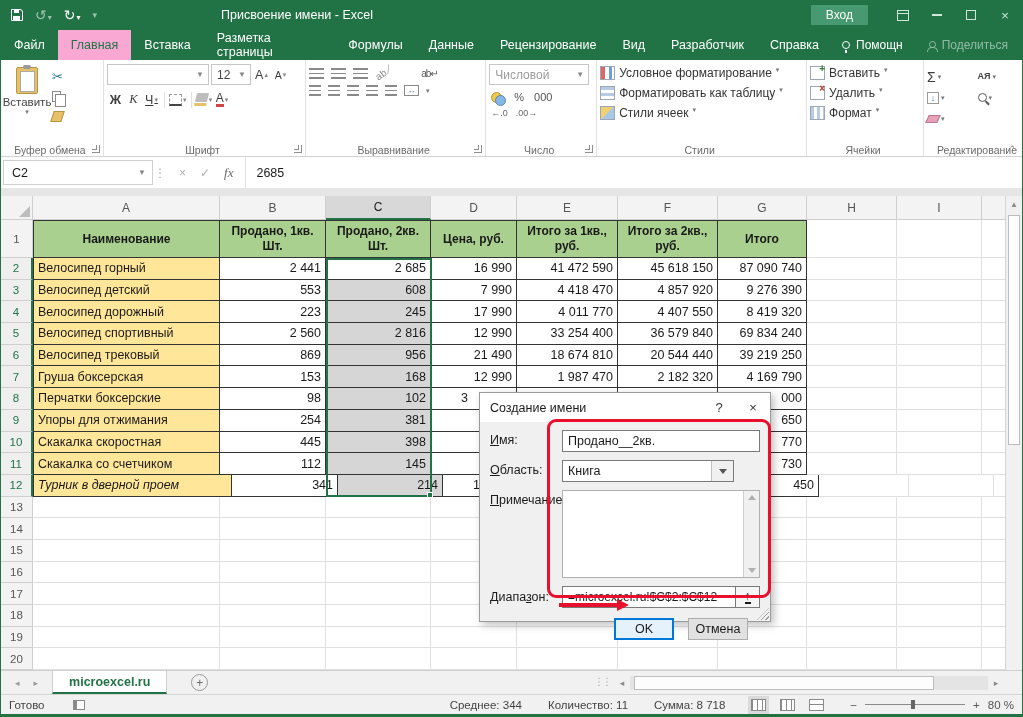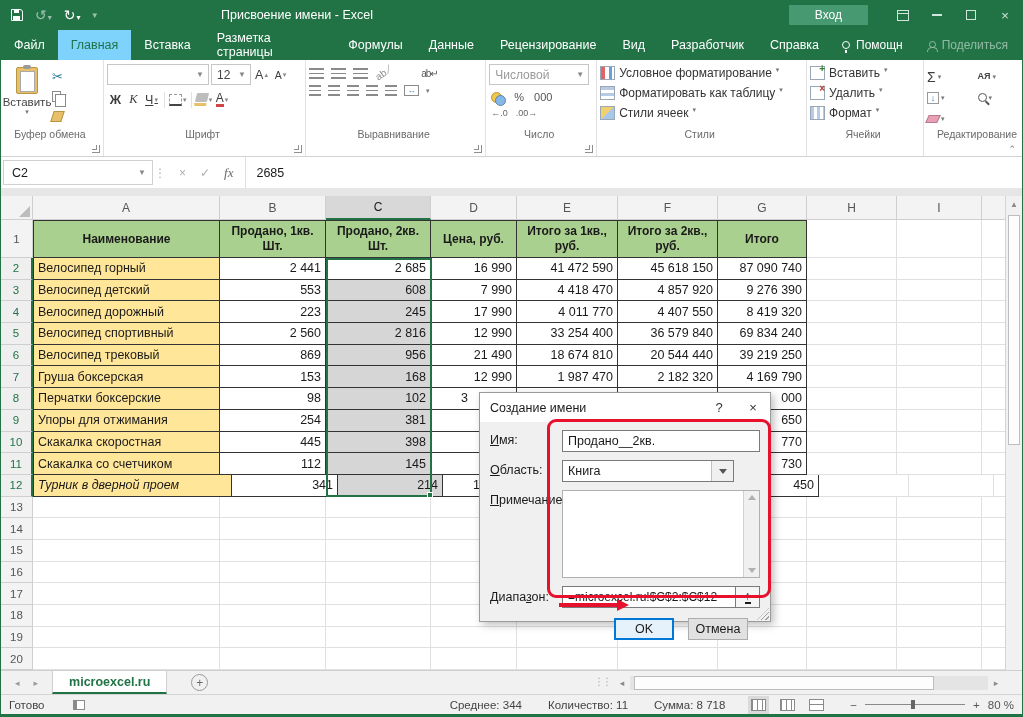--- a/index.html
+++ b/index.html
@@ -12,43 +12,43 @@
   .titlebar { height:30px; background:#217346; display:flex; align-items:center; color:#fff; }
   .qat { display:flex; align-items:center; gap:12px; padding-left:10px; width:220px; }
   .icon-save { width:12px; height:12px; border:1.5px solid #fff; border-top-right-radius:3px; position:relative; }
   .icon-save::before { content:""; position:absolute; left:2px; top:-1px; width:5px; height:4px; background:#fff; }
   .icon-save::after { content:""; position:absolute; left:1px; bottom:0; width:7px; height:4px; background:#fff; }
   .qat .glyph { font-size:14px; line-height:1; }
   .dim { opacity:.55; }
   .mini-chev { font-size:8px; margin-left:1px; }
   .title-text { flex:1; text-align:left; font-size:12.5px; color:#fff; }
   .tb-right { display:flex; align-items:center; gap:0; margin-left:auto; }
-  .signin-btn { background:#469970; color:#fff; font-size:12px; padding:3px 26px; border-radius:1px; margin-right:18px; }
+  .signin-btn { background:#469970; color:#fff; font-size:12px; padding:3px 15px; border-radius:1px; margin-right:18px; }
   .winbtn { width:34px; height:30px; display:flex; align-items:center; justify-content:center; color:#cfe6da; font-size:13px; }
   .icon-ribbonopts { width:12px; height:11px; border:1px solid #cfe6da; position:relative; }
   .icon-ribbonopts::before { content:""; position:absolute; left:0; top:2px; width:10px; height:1px; background:#cfe6da; }
   .icon-max { width:10px; height:10px; border:1px solid #cfe6da; }
   .icon-min { width:10px; height:1.5px; background:#cfe6da; }
 
   
   .tabrow { height:30px; background:#217346; display:flex; align-items:stretch; color:#fff; }
   .rtab { padding:0 13px; display:flex; align-items:center; font-size:12.5px; cursor:default; }
-  .rtab.active { background:#7dd3fc; color:#217346; }
+  .rtab.active { background:#f9a8d4; color:#217346; }
   .tab-help { display:flex; align-items:center; gap:6px; padding:0 10px; }
   .icon-bulb { width:8px; height:8px; border:1.5px solid #fff; border-radius:50%; position:relative; }
   .icon-bulb::after { content:""; position:absolute; left:1.5px; top:8px; width:2px; height:3px; background:#fff; }
   .tab-share { margin-left:auto; display:flex; align-items:center; gap:6px; padding:0 14px; opacity:.5; }
   .icon-person { width:9px; height:9px; position:relative; }
   .icon-person::before { content:""; position:absolute; left:2px; top:0; width:5px; height:5px; border:1px solid #fff; border-radius:50%; }
   .icon-person::after { content:""; position:absolute; left:0; top:6px; width:9px; height:4px; border:1px solid #fff; border-bottom:none; border-radius:5px 5px 0 0; }
 
   
   .ribbon { height:97px; background:#fff; border-bottom:1px solid #d2d2d2; display:flex; position:relative; }
   .rgroup { position:relative; border-right:1px solid #e2e2e2; padding:4px 3px 17px 3px; }
-  .glabel { position:absolute; bottom:16px; left:0; right:12px; text-align:center; font-size:10.5px; color:#6a6a6a; white-space:nowrap;padding-left:8px; }
+  .glabel { position:absolute; bottom:0; left:0; right:12px; text-align:center; font-size:10.5px; color:#6a6a6a; white-space:nowrap;padding-left:8px; }
   .launcher { position:absolute; bottom:3px; right:3px; width:8px; height:8px; border-right:1px solid #8f8f8f; border-bottom:1px solid #8f8f8f; }
   .launcher::before { content:""; position:absolute; right:2px; bottom:2px; width:4px; height:4px; border-right:1px solid #8f8f8f; border-bottom:1px solid #8f8f8f; }
   .bigbtn { width:46px; display:flex; flex-direction:column; align-items:center; font-size:11.5px; color:#444; }
   .icon-clipboard { width:22px; height:27px; background:#e8c06a; border:1px solid #b89542; border-radius:2px; position:relative; margin:3px 0 2px; }
   .icon-clipboard::before { content:""; position:absolute; left:3px; top:3px; width:13px; height:19px; background:#fff; border:1px solid #aaa; }
   .icon-clipboard::after { content:""; position:absolute; left:6px; top:-3px; width:8px; height:4px; background:#9a9a9a; border-radius:2px; }
   .smallcol { display:flex; flex-direction:column; gap:4px; padding:4px 2px; }
   .sbtn { display:flex; align-items:center; gap:2px; font-size:12px; color:#555; height:16px; }
   .icon-scissors { color:#2d7d9a; font-size:13px; }
   .icon-copy { width:9px; height:11px; border:1px solid #8a8a8a; background:#fff; position:relative; }

